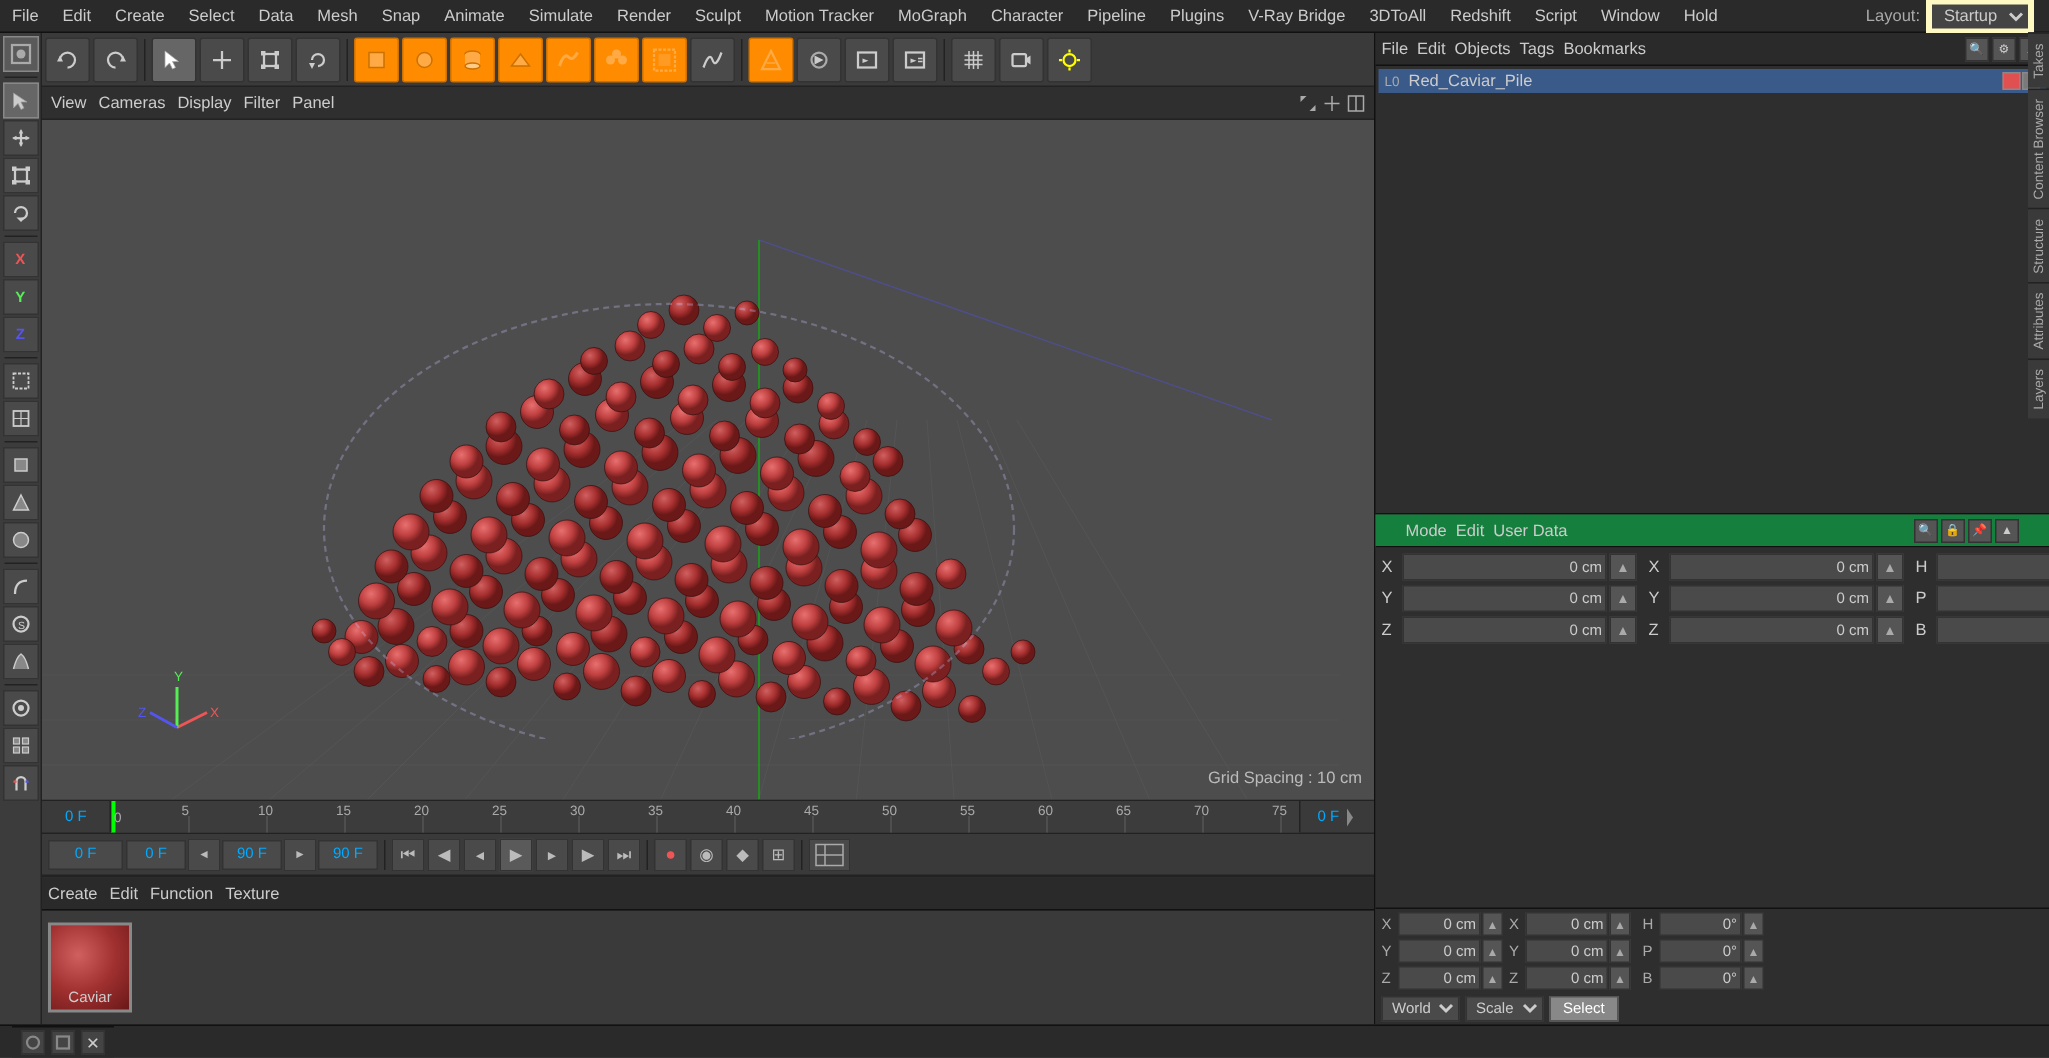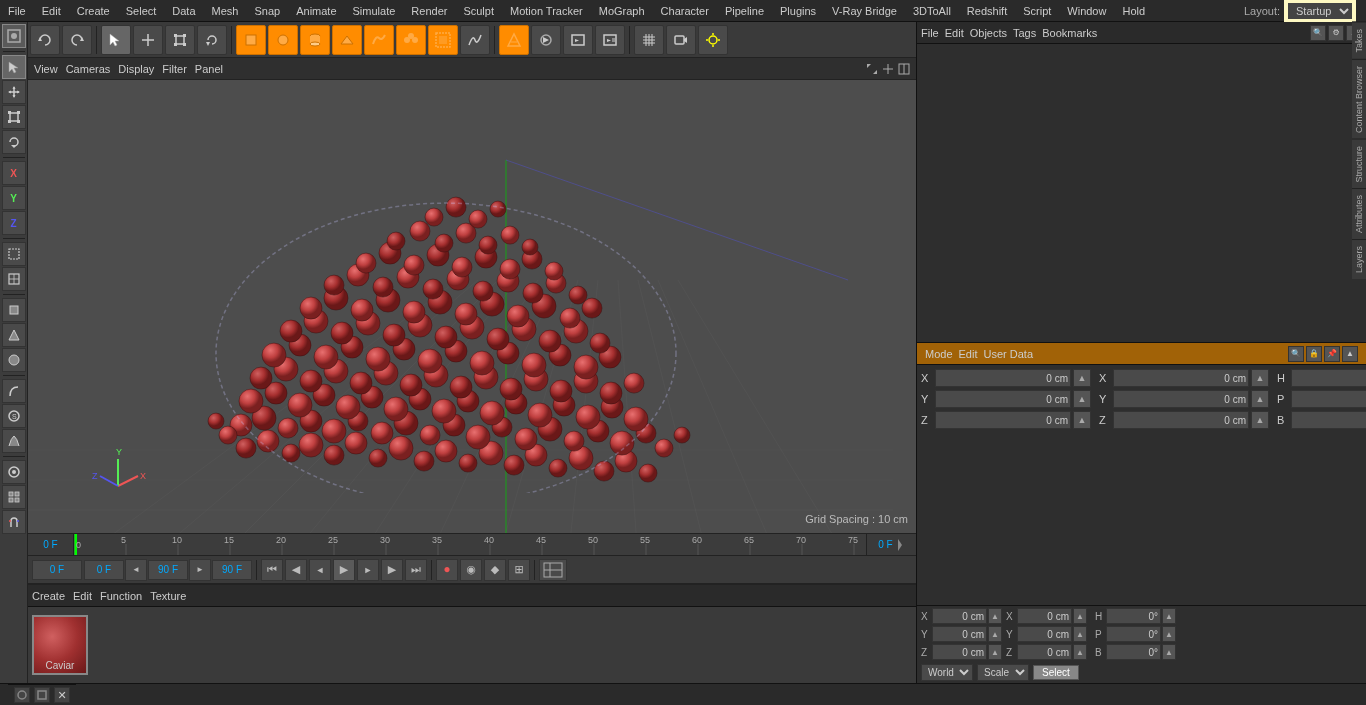--- a/index.html
+++ b/index.html
@@ -56,21 +56,21 @@
     #right-panel { width: 450px; background: #2e2e2e; border-left: 1px solid #111; display: flex; flex-direction: column; flex-shrink: 0; }
     #obj-manager { flex: 1; border-bottom: 1px solid #111; }
     #obj-header { display: flex; align-items: center; background: #2a2a2a; height: 22px; padding: 0 4px; gap: 6px; border-bottom: 1px solid #111; }
     .obj-menu { color: #ccc; font-size: 11px; cursor: pointer; }
     #obj-list { padding: 2px; }
     .obj-row { display: flex; align-items: center; padding: 2px 4px; gap: 4px; cursor: pointer; }
     .obj-row.selected { background: #3a5a8a; }
 
     
     #attr-panel { height: 340px; background: #2e2e2e; display: flex; flex-direction: column; }
-    #attr-header { display: flex; align-items: center; background: #a16207; height: 22px; padding: 0 8px; gap: 6px; border-bottom: 1px solid #111; }
+    #attr-header { display: flex; align-items: center; background: #15803d; height: 22px; padding: 0 20px; gap: 6px; border-bottom: 1px solid #111; }
     .attr-menu { color: #ccc; font-size: 11px; cursor: pointer; }
     #attr-content { flex: 1; padding: 4px; }
     .coord-row { display: flex; gap: 2px; margin-bottom: 3px; align-items: center; }
     .coord-label { color: #ccc; font-size: 11px; width: 12px; }
     .coord-input { flex: 1; height: 18px; background: #4a4a4a; border: 1px solid #333; color: #ccc; font-size: 10px; text-align: right; padding-right: 2px; }
     .coord-icon { width: 18px; height: 18px; background: #555; border: 1px solid #333; display: flex; align-items: center; justify-content: center; font-size: 9px; color: #aaa; cursor: pointer; }
 
     
     #coord-bar { background: #2e2e2e; border-top: 1px solid #111; padding: 2px 4px; }
     .cb-input { width: 55px; height: 16px; background: #4a4a4a; border: 1px solid #333; color: #ccc; font-size: 10px; text-align: right; padding-right: 2px; }
@@ -750,20 +750,30 @@
           <span class="obj-menu">Edit</span>
           <span class="obj-menu">Objects</span>
           <span class="obj-menu">Tags</span>
           <span class="obj-menu">Bookmarks</span>
           <div style="margin-left:auto;display:flex;gap:2px;">
             <div style="width:16px;height:16px;background:#555;border:1px solid #333;display:flex;align-items:center;justify-content:center;font-size:8px;cursor:pointer;">🔍</div>
             <div style="width:16px;height:16px;background:#555;border:1px solid #333;display:flex;align-items:center;justify-content:center;font-size:8px;cursor:pointer;">⚙</div>
             <div style="width:16px;height:16px;background:#555;border:1px solid #333;display:flex;align-items:center;justify-content:center;font-size:8px;cursor:pointer;">▲</div>
           </div>
         </div>
+        <div id="obj-list">
+          <div class="obj-row selected">
+            <span style="color:#aaa;font-size:9px;margin-right:2px;">L0</span>
+            <span style="color:#ccc;font-size:11px;flex:1;">Red_Caviar_Pile</span>
+            <div style="display:flex;gap:1px;">
+              <div style="width:12px;height:12px;background:#e05050;border:1px solid #888;"></div>
+              <div style="width:12px;height:12px;background:#7a7a7a;border:1px solid #888;"></div>
+            </div>
+          </div>
+        </div>
       </div>
 
       <div id="attr-panel">
         <div id="attr-header">
           <span class="attr-menu">Mode</span>
           <span class="attr-menu">Edit</span>
           <span class="attr-menu">User Data</span>
           <div style="margin-left:auto;display:flex;gap:2px;">
             <div style="width:16px;height:16px;background:#555;border:1px solid #333;display:flex;align-items:center;justify-content:center;font-size:8px;cursor:pointer;">🔍</div>
             <div style="width:16px;height:16px;background:#555;border:1px solid #333;display:flex;align-items:center;justify-content:center;font-size:8px;cursor:pointer;">🔒</div>
@@ -878,21 +888,21 @@
               <input class="cb-input" type="text" value="0 cm" style="">
               <div class="cb-arrow">▲</div>
             </div>
             <div style="display:flex;align-items:center;gap:1px;margin-left:4px;">
               <span style="color:#aaa;font-size:10px;width:10px;">B</span>
               <input class="cb-input" type="text" value="0°" style="">
               <div class="cb-arrow">▲</div>
             </div>
           </div>
 
-          <div style="display:flex;gap:4px;align-items:center;margin-top:4px;">
+          <div style="display:flex;gap:4px;margin-top:4px;">
             <select class="world-select">
               <option>World</option>
             </select>
             <select class="world-select">
               <option>Scale</option>
             </select>
             <button class="apply-btn">Select</button>
           </div>
         </div>
       </div>

